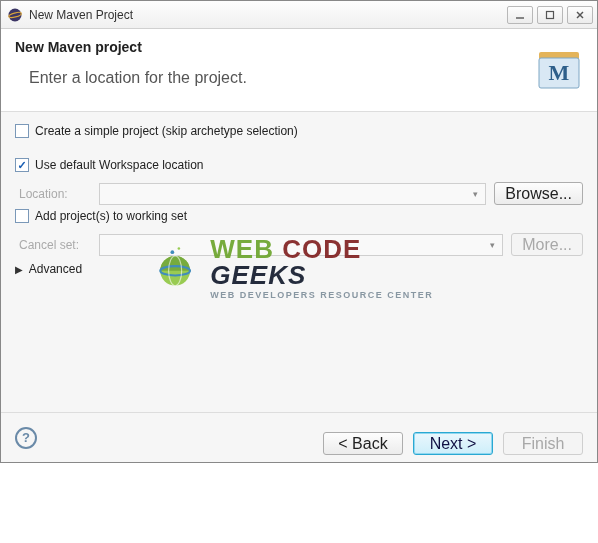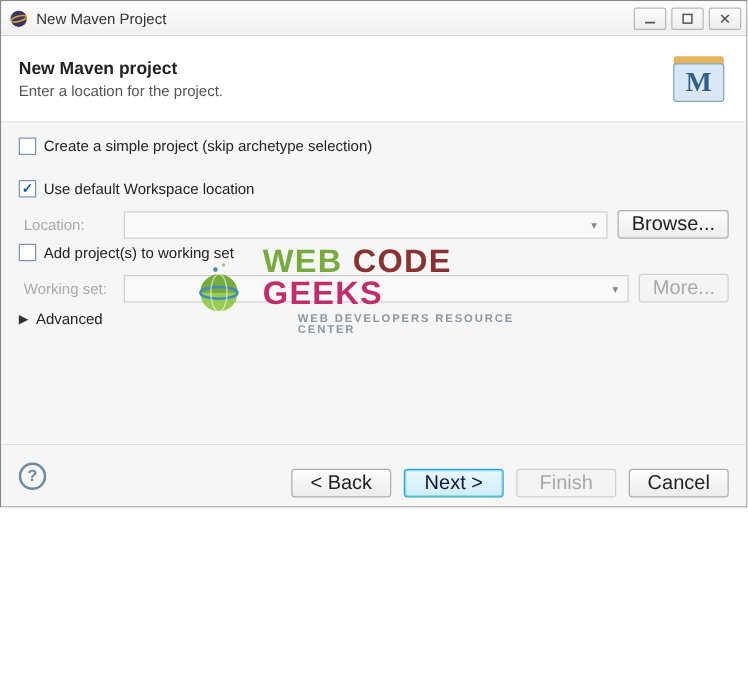--- a/index.html
+++ b/index.html
@@ -1,28 +1,28 @@
 <!DOCTYPE html>
 <html><head>
 <meta charset="utf-8">
 <style>
   * { box-sizing: border-box; }
   html,body { margin:0; padding:0; font-family: "Segoe UI", Tahoma, Arial, sans-serif; font-size:12px; color:#222; background:#fff;}
-  .window { width:598px; height:406px; border:1px solid #888; display:flex; flex-direction:column; background:#fff; position:relative;}
+  .window { width:598px; height:463px; border:1px solid #888; display:flex; flex-direction:column; background:#fff; position:relative;}
   
   .titlebar { height:28px; background:linear-gradient(#fdfdfd,#f0f0f0); border-bottom:1px solid #d0d0d0; display:flex; align-items:center; padding:0 4px 0 6px; gap:6px;}
   .titlebar .app-icon { width:16px; height:16px; display:flex; align-items:center; justify-content:center;}
   .titlebar .title { flex:1; font-size:12px; color:#333;}
   .winbtns { display:flex; gap:4px;}
   .winbtn { width:26px; height:18px; border:1px solid #b8b8b8; border-radius:2px; background:linear-gradient(#fdfdfd,#ececec); display:flex; align-items:center; justify-content:center; font-size:10px; color:#555; cursor:default;}
   
   .header { display:flex; align-items:center; padding:10px 14px 10px 14px; border-bottom:1px solid #ddd; background:#fff;}
   .header-text { flex:1;}
   .header-text h1 { margin:0 0 4px 0; font-size:14px; font-weight:600; color:#222;}
-  .header-text p { margin:0; font-size:12px; color:#555;}
+  .header-text p { margin:14px; font-size:16px; color:#555;}
   .header-icon { width:48px; height:48px; position:relative;}
   
   .body { flex:1; background:#f6f6f6; padding:12px 14px 10px 14px; position:relative; overflow:hidden;}
   .row { display:flex; align-items:center; margin-bottom:10px; gap:6px;}
   .chk { width:14px; height:14px; border:1px solid #7a98b8; background:#fff; display:inline-flex; align-items:center; justify-content:center; font-size:10px; line-height:1;}
   .chk.checked::after { content:"✓"; color:#1a5fb4; font-weight:bold; font-size:11px;}
   .lbl { font-size:12px; color:#222;}
   .subrow { display:flex; align-items:center; gap:8px; margin:0 0 4px 4px;}
   .subrow .fld-label { width:72px; color:#888; font-size:12px;}
   .subrow.disabled .fld-label { color:#aaa;}
@@ -33,22 +33,22 @@
   .btn.disabled { color:#a8a8a8; border-color:#cfcfcf; background:#f4f4f4;}
   .btn.primary { border:1px solid #2aa8d2; box-shadow:0 0 0 1px #8fd7f0 inset; background:linear-gradient(#eaf7fd,#cdeefa); color:#114;}
   .expander { display:flex; align-items:center; gap:6px; margin-top:6px; cursor:default;}
   .expander .tri { font-size:10px; color:#333;}
   
   .watermark { position:absolute; left:50%; top:52%; transform:translate(-50%,-50%); opacity:0.9; display:flex; align-items:center; gap:10px; pointer-events:none;}
   .wm-text { display:flex; flex-direction:column; line-height:1;}
   .wm-main { font-family: Arial, sans-serif; font-weight:700; font-size:26px; letter-spacing:1px;}
   .wm-main .g1 { color:#6aa329;}
   .wm-main .g2 { color:#7f1d1d;}
-  .wm-main .b1 { color:#be185d;}
-  .wm-sub { font-size:9px; letter-spacing:1.5px; color:#7d8d99; margin-top:3px; font-weight:600;margin-left:28px;}
+  .wm-main .b1 { color:#0f172a;font-style:italic;}
+  .wm-sub { font-size:9px; letter-spacing:1.5px; color:#7d8d99; margin-top:3px; font-weight:600;}
   
   .footer { height:50px; border-top:1px solid #ddd; background:#f6f6f6; display:flex; align-items:center; padding:0 14px; gap:10px;}
   .footer .help { width:22px; height:22px; border:2px solid #6a8aa8; border-radius:50%; display:flex; align-items:center; justify-content:center; color:#6a8aa8; font-weight:bold; font-size:13px;}
   .footer .spacer { flex:1;}
   .footer .btn { min-width:80px;margin-top:12px;}
 </style>
 </head>
 <body>
 
 <div class="window">
@@ -117,21 +117,21 @@
       </div>
       <div class="btn">Browse...</div>
     </div>
 
     <div class="row">
       <span class="chk"></span>
       <span class="lbl">Add project(s) to working set</span>
     </div>
 
     <div class="subrow disabled">
-      <span class="fld-label">Working set:</span>
+      <span class="fld-label">Cancel set:</span>
       <div class="combo disabled">
         <span></span>
         <span class="caret">▾</span>
       </div>
       <div class="btn disabled">More...</div>
     </div>
 
     <div class="expander">
       <span class="tri">▶</span>
       <span>Advanced</span>
@@ -153,16 +153,15 @@
     </div>
 
   </div>
 
   <div class="footer">
     <div class="help">?</div>
     <div class="spacer"></div>
     <div class="btn">&lt; Back</div>
     <div class="btn primary">Next &gt;</div>
     <div class="btn disabled">Finish</div>
-    <div class="btn">Cancel</div>
   </div>
 
 </div>
 
 </body></html>

